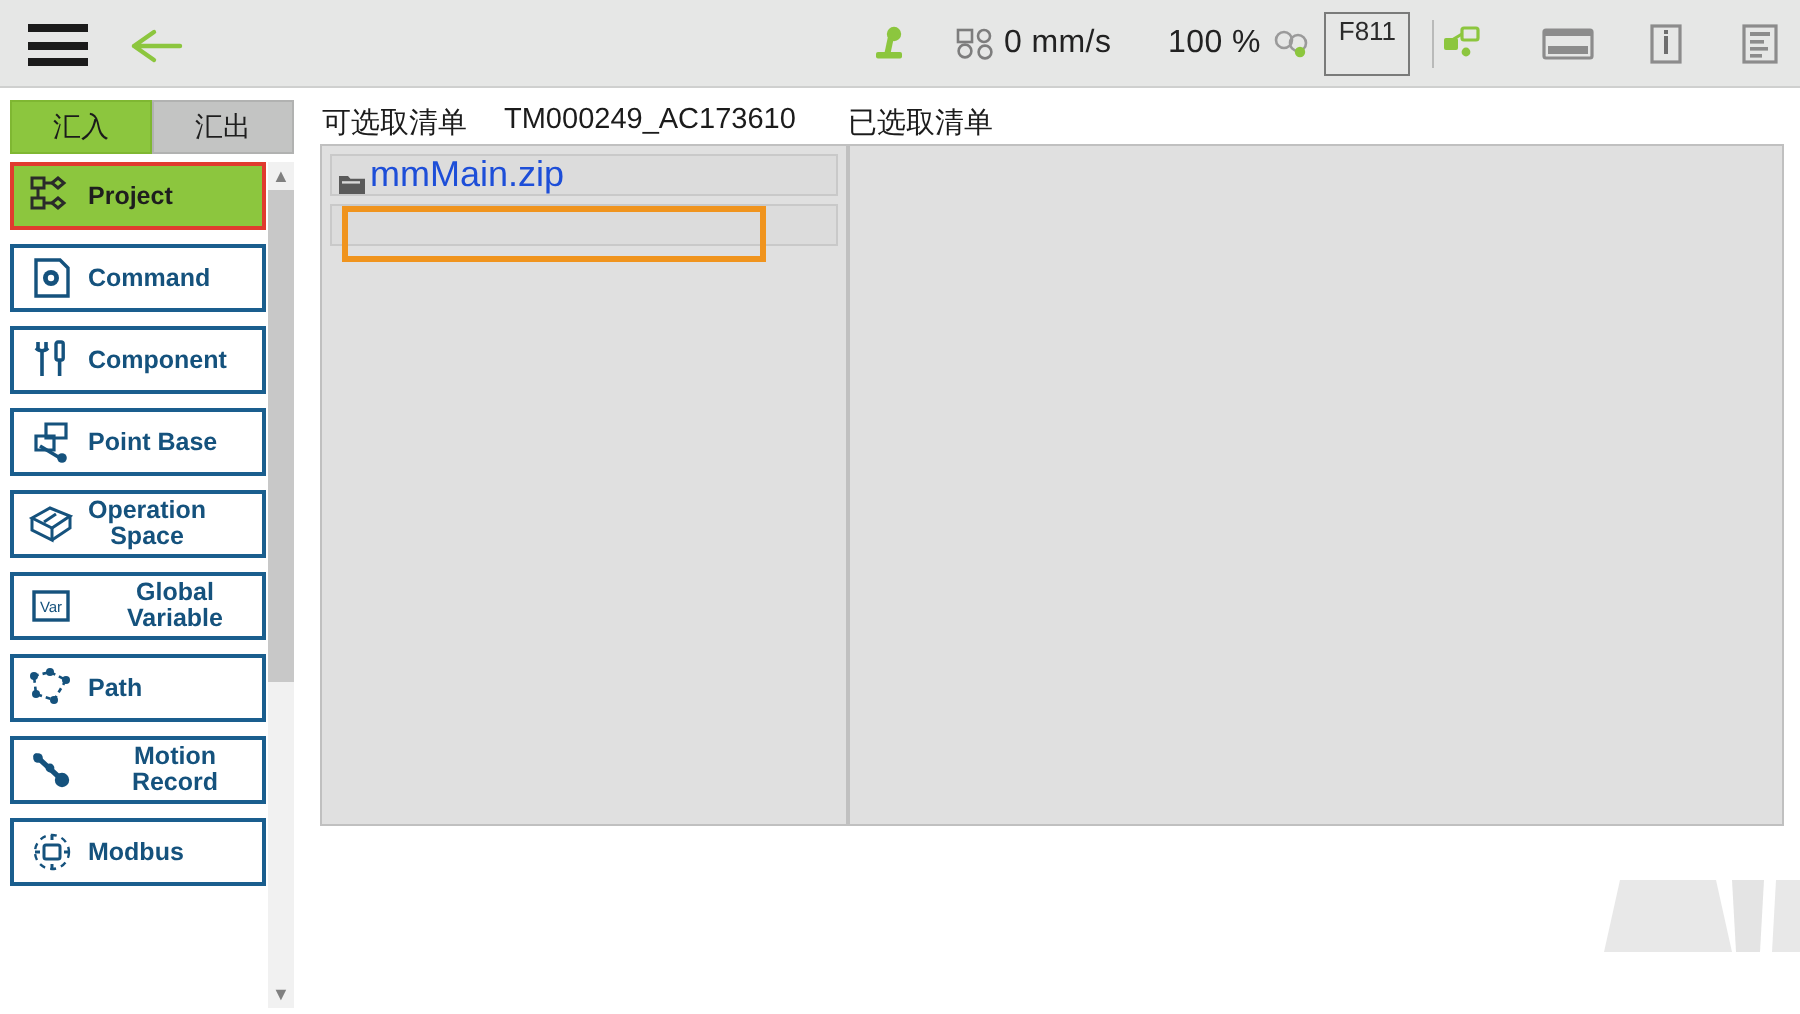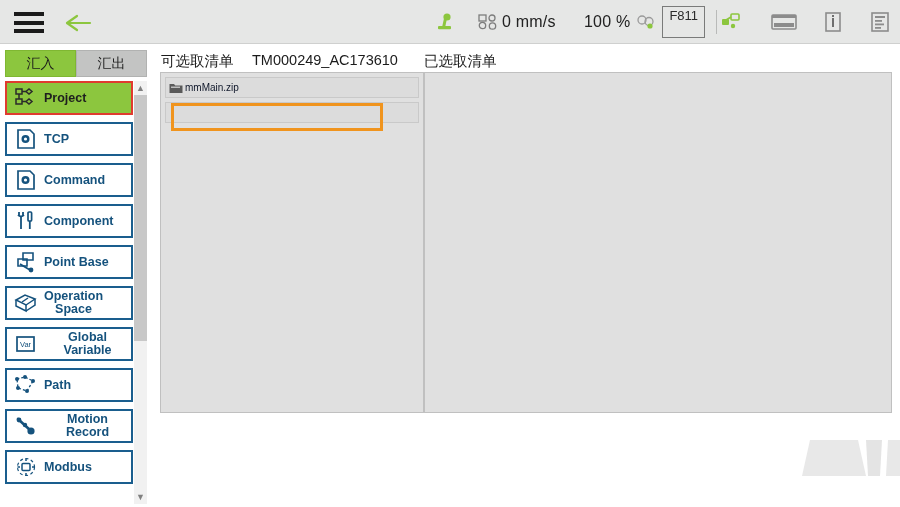--- a/index.html
+++ b/index.html
@@ -154,21 +154,21 @@
   .listbox.right { left: 272px; width: 468px; height: 341px; }
 
   .list-row {
     position: relative;
     margin: 4px 4px 0 4px;
     height: 21px;
     background: #dcdcdc;
     border: 1px solid #c9c9c9;
     box-sizing: border-box;
     display: flex; align-items: center;
-    font-size: 10px; color: #0f172a;
+    font-size: 18px; color: #1d4ed8;
     cursor: pointer;
   }
   .list-row .fileicon {
     width: 14px; height: 12px; margin-left: 3px; margin-right: 2px;
     position: relative; flex: 0 0 auto;
   }
   .list-row.blank { background: #dcdcdc; }
 
   .sel-ring {
     position: absolute; left: 10px; top: 30px;
@@ -304,30 +304,20 @@
               <rect x="1" y="1" width="6" height="5" fill="none" stroke="#2a2a2a" stroke-width="1.5"></rect>
               <path d="M11 3.5 L14 1 L17 3.5 L14 6 Z" fill="none" stroke="#2a2a2a" stroke-width="1.5"></path>
               <path d="M11 13.5 L14 11 L17 13.5 L14 16 Z" fill="none" stroke="#2a2a2a" stroke-width="1.5"></path>
               <rect x="1" y="11" width="6" height="5" fill="none" stroke="#2a2a2a" stroke-width="1.5"></rect>
               <path d="M7 3.5 L11 3.5 M4 6 L4 11 M7 13.5 L11 13.5" stroke="#2a2a2a" stroke-width="1.5" fill="none"></path>
             </svg>
           </span>
           <span class="si-label">Project</span>
         </div>
 
-        <div class="side-item">
-          <span class="si-icon">
-            <svg width="22" height="22" viewBox="0 0 22 22">
-              <path d="M3 2 H15 L19 6 V20 H3 Z" fill="none" stroke="#15527d" stroke-width="1.7"></path>
-              <circle cx="10.5" cy="11" r="4" fill="#15527d"></circle>
-              <circle cx="10.5" cy="11" r="1.6" fill="#ffffff"></circle>
-            </svg>
-          </span>
-          <span class="si-label">TCP</span>
-        </div>
 
         <div class="side-item">
           <span class="si-icon">
             <svg width="22" height="22" viewBox="0 0 22 22">
               <path d="M3 2 H15 L19 6 V20 H3 Z" fill="none" stroke="#15527d" stroke-width="1.7"></path>
               <circle cx="10.5" cy="11" r="4" fill="#15527d"></circle>
               <circle cx="10.5" cy="11" r="1.6" fill="#ffffff"></circle>
             </svg>
           </span>
           <span class="si-label">Command</span>

